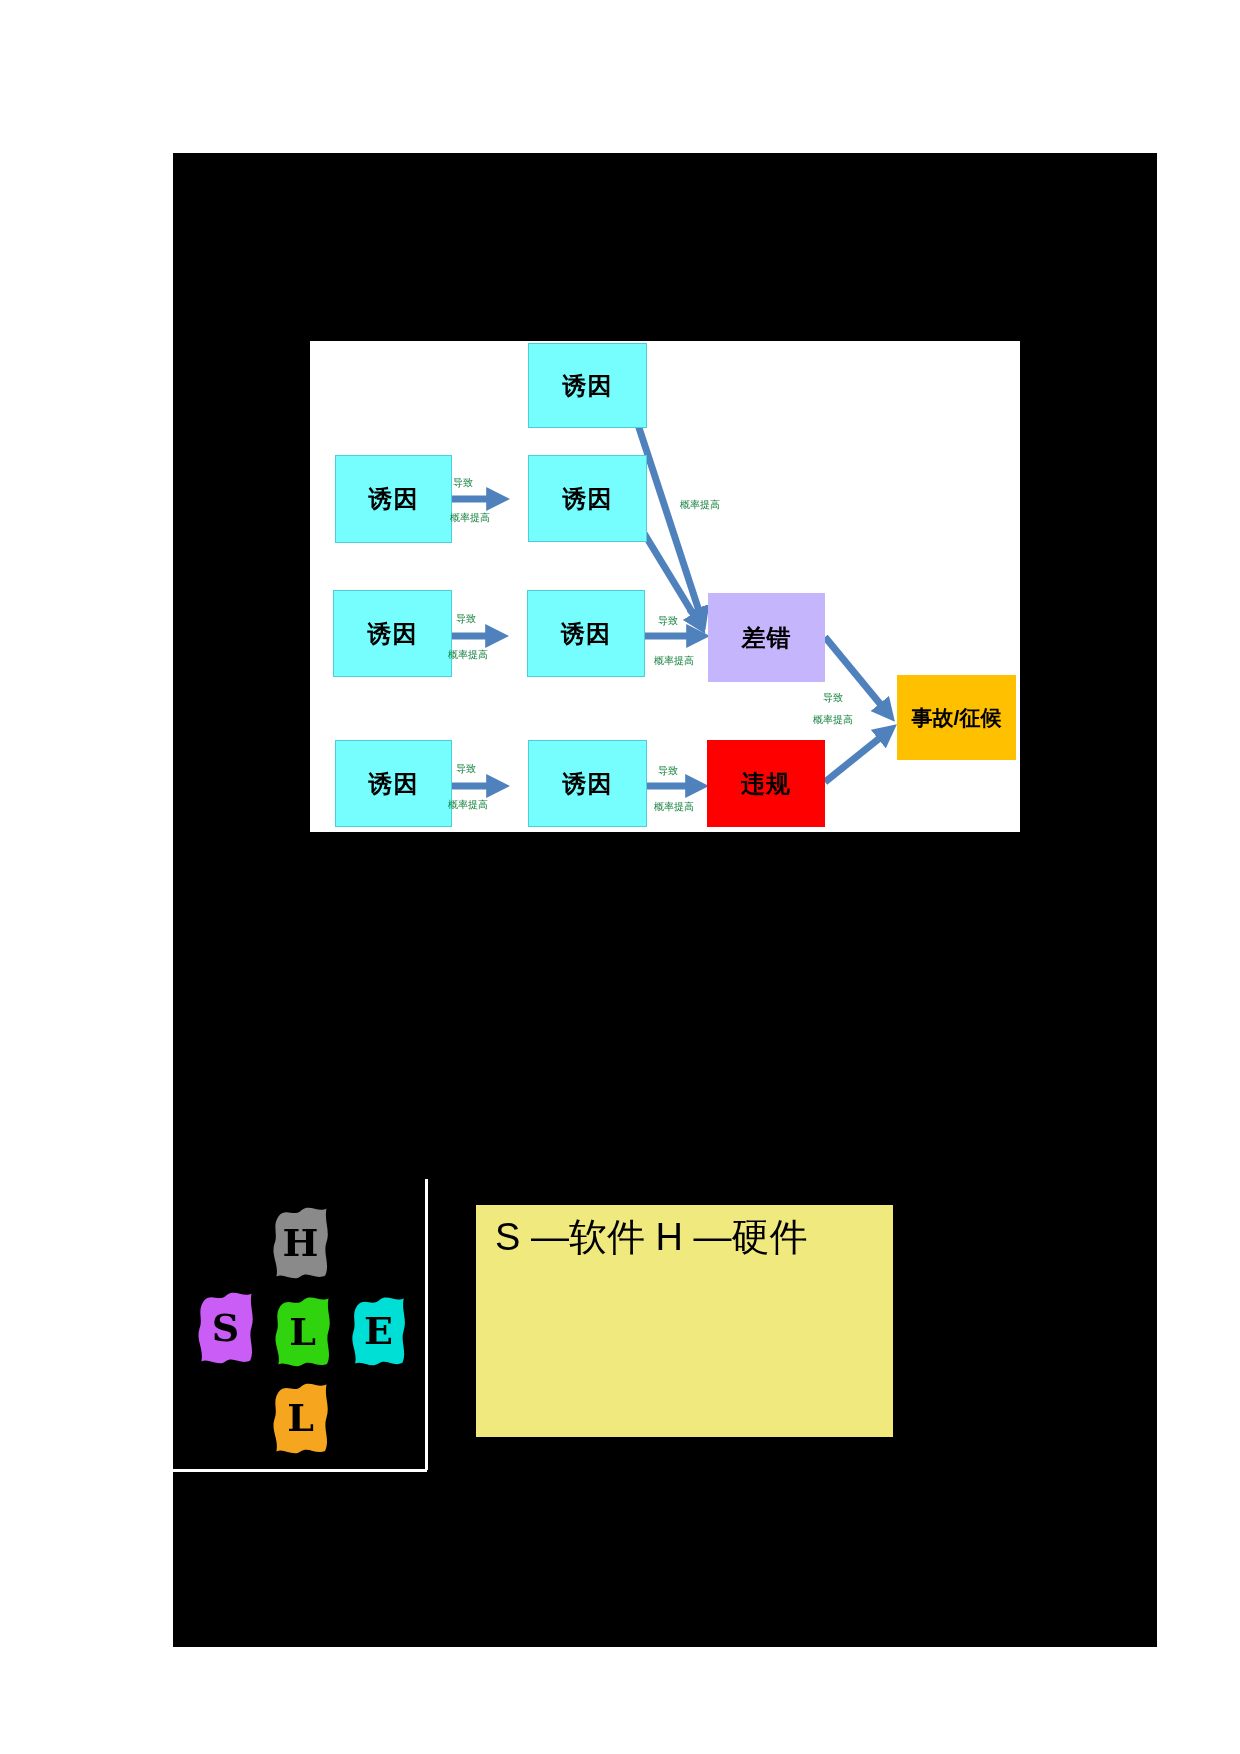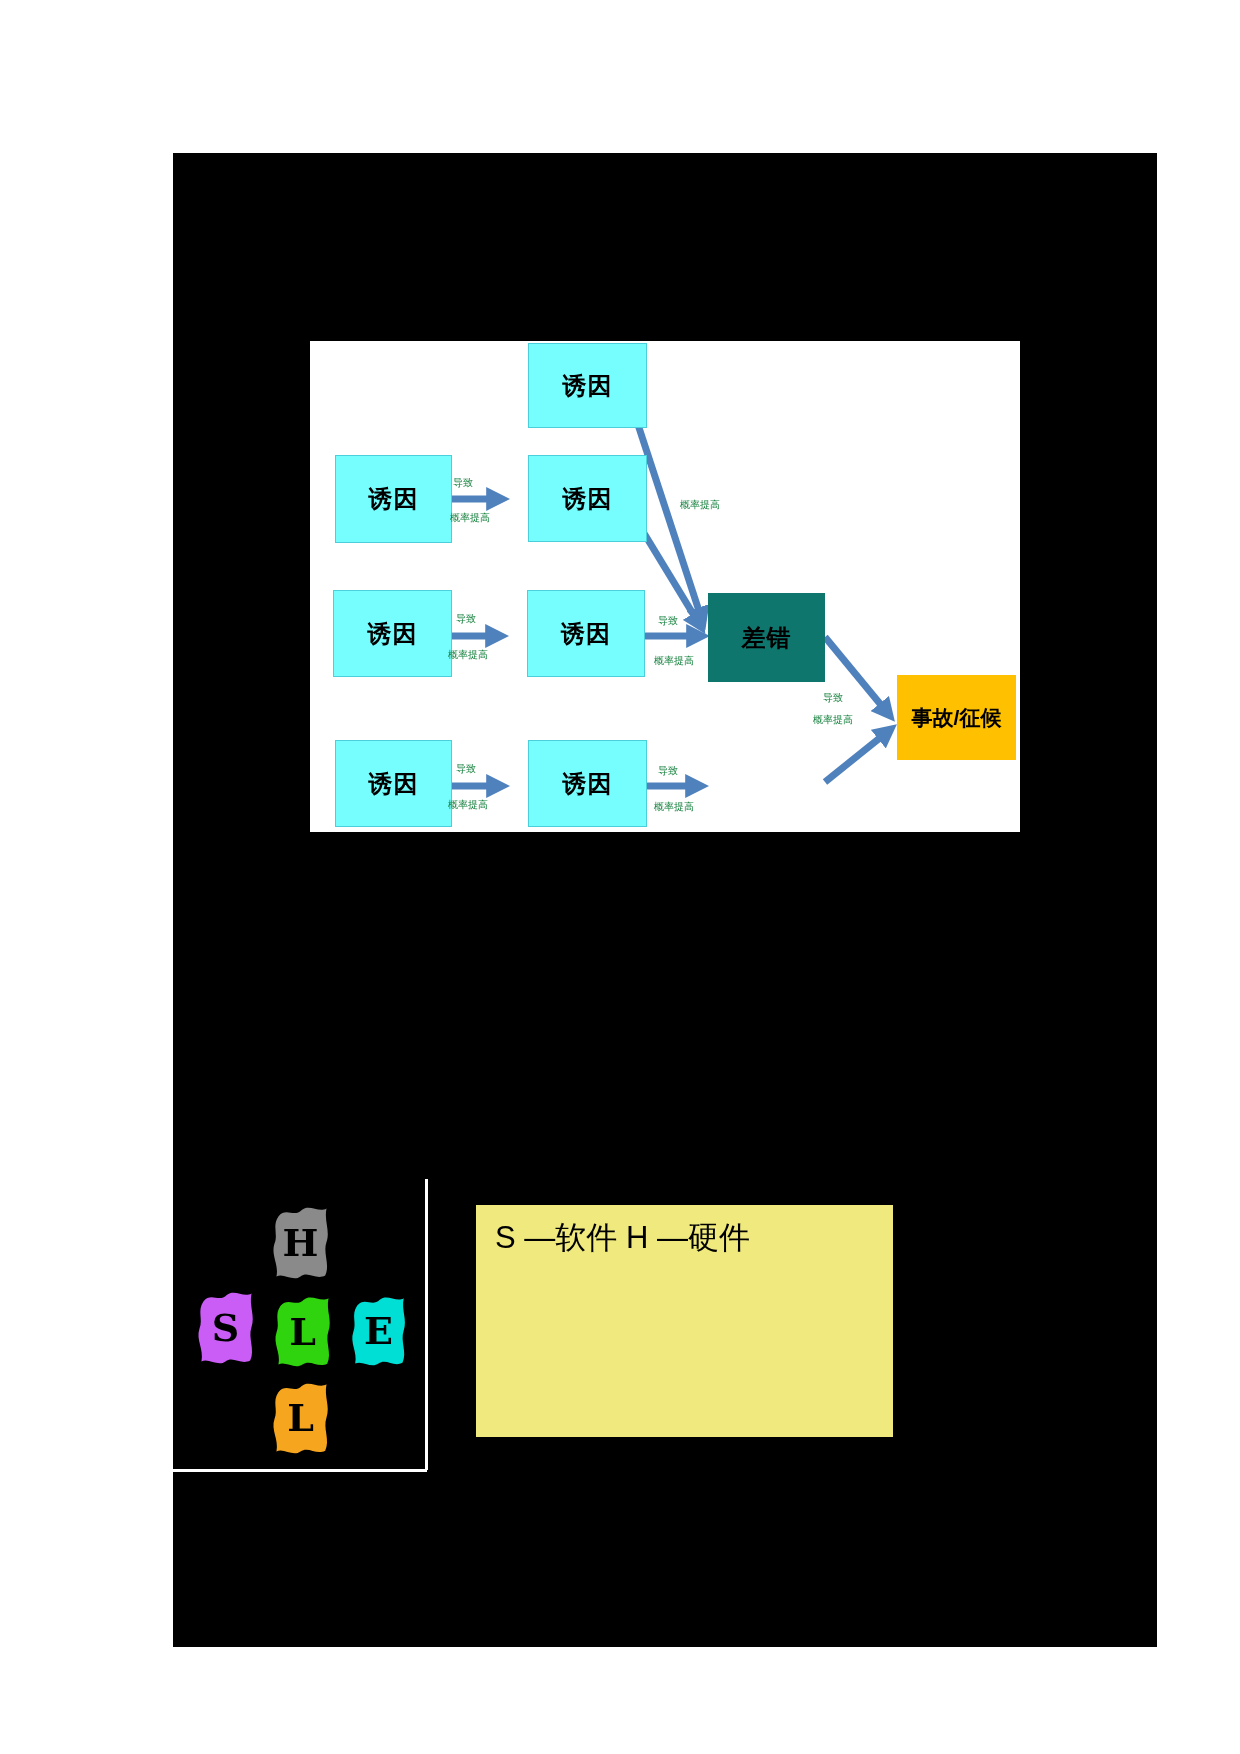--- a/index.html
+++ b/index.html
@@ -5,21 +5,21 @@
   html,body{margin:0;padding:0;background:#ffffff;}
   .page{position:relative;width:1240px;height:1754px;background:#ffffff;overflow:hidden;
         font-family:"Liberation Sans",sans-serif;}
   .canvas{position:absolute;left:173px;top:153px;width:984px;height:1494px;background:#000000;}
 
   
   .flow-panel{position:absolute;left:137px;top:188px;width:710px;height:491px;background:#ffffff;}
   .node{position:absolute;display:flex;align-items:center;justify-content:center;
         font-size:24px;font-weight:bold;color:#000;letter-spacing:1px;box-sizing:border-box;}
   .node.cyan{background:#76feff;border:1px solid rgba(40,170,190,.55);margin-left:20px;}
-  .node.yellow{background:#0f766e;}
+  .node.yellow{background:#c4b5fd;}
   .node.red{background:#ff0000;}
   .node.orange{background:#ffc000;font-size:21px;letter-spacing:0;}
   .n-a  {left:198px;top:2px;  width:119px;height:85px;}
   .n-b1 {left:5px;  top:114px;width:117px;height:88px;}
   .n-b2 {left:198px;top:114px;width:119px;height:87px;}
   .n-c1 {left:3px;  top:249px;width:119px;height:87px;}
   .n-c2 {left:197px;top:249px;width:118px;height:87px;}
   .n-err{left:398px;top:252px;width:117px;height:89px;}
   .n-d1 {left:5px;  top:399px;width:117px;height:87px;}
   .n-d2 {left:198px;top:399px;width:119px;height:87px;}
@@ -40,21 +40,21 @@
               font-family:"DejaVu Serif",serif;font-weight:bold;font-size:38px;color:#000;}
   .p-h {left:95px; top:1049px;width:65px;height:80px;}
   .p-s {left:20px; top:1134px;width:65px;height:80px;}
   .p-l1{left:97px; top:1139px;width:65px;height:78px;}
   .p-e {left:174px;top:1139px;width:63px;height:77px;}
   .p-l2{left:95px; top:1225px;width:65px;height:79px;}
   .f-h {fill:#8a8a8a;} .f-s{fill:#c95df5;} .f-l1{fill:#2fd40e;} .f-e{fill:#00dfd5;} .f-l2{fill:#f6a51f;}
 
   
   .legend{position:absolute;left:303px;top:1052px;width:417px;height:232px;background:#f0ea7e;}
-  .legend .line{position:absolute;left:19px;font-size:31px;line-height:31px;color:#000;white-space:nowrap;}
+  .legend .line{position:absolute;left:19px;font-size:38px;line-height:31px;color:#000;white-space:nowrap;}
   .legend .l1{top:17px;}
   .legend .l2{top:105px;}
 </style>
 </head>
 <body>
 
 <div class="page">
   <div class="canvas">
 
     <div class="flow-panel">
@@ -79,20 +79,21 @@
       </svg>
 
       <div class="node cyan n-a">诱因</div>
       <div class="node cyan n-b1">诱因</div>
       <div class="node cyan n-b2">诱因</div>
       <div class="node cyan n-c1">诱因</div>
       <div class="node cyan n-c2">诱因</div>
       <div class="node yellow n-err">差错</div>
       <div class="node cyan n-d1">诱因</div>
       <div class="node cyan n-d2">诱因</div>
+      <div class="node red n-vio">违规</div>
       <div class="node orange n-acc">事故/征候</div>
 
       <span class="edge-label" style="left:153px;top:142px;">导致</span>
       <span class="edge-label" style="left:160px;top:177px;">概率提高</span>
 
       <span class="edge-label" style="left:156px;top:278px;">导致</span>
       <span class="edge-label" style="left:158px;top:314px;">概率提高</span>
 
       <span class="edge-label" style="left:358px;top:280px;">导致</span>
       <span class="edge-label" style="left:364px;top:320px;">概率提高</span>

